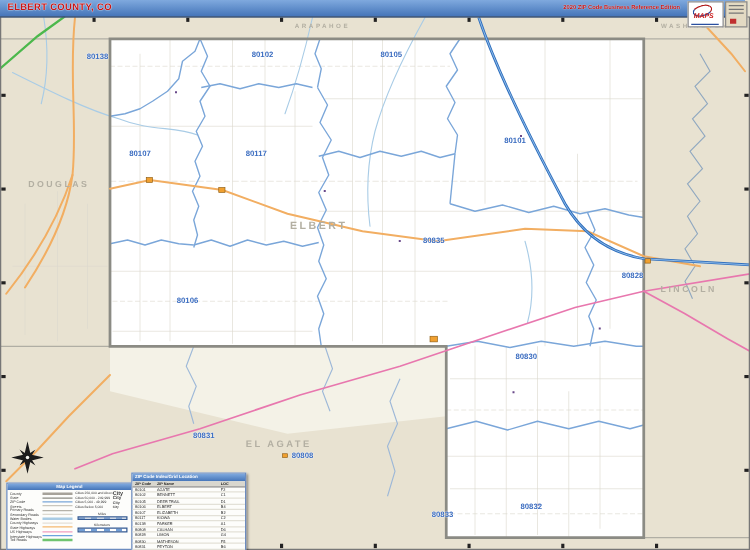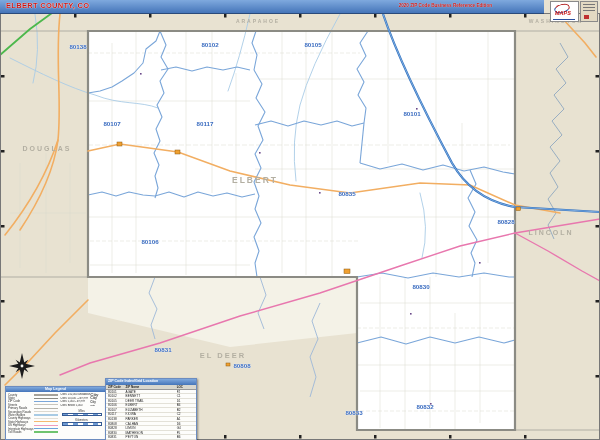--- a/index.html
+++ b/index.html
@@ -1,20 +1,20 @@
 <!DOCTYPE html>
 <html><head>
 <meta charset="utf-8">
 <style>
   html,body{margin:0;padding:0;}
   body{width:600px;height:440px;overflow:hidden;font-family:"Liberation Sans",sans-serif;background:#e8e2d1;}
   #stage{position:relative;width:600px;height:440px;}
 
   
-  .titlebar{position:absolute;left:0;top:0;width:544px;height:13px;
+  .titlebar{position:absolute;left:0;top:0;width:596px;height:13px;
     background:linear-gradient(#7fa9de,#4575b9);border-bottom:1px solid #2a4a7a;z-index:30;}
   .maintitle{position:absolute;left:6px;top:1px;font-size:7.5px;font-weight:bold;color:#c81414;
     letter-spacing:.3px;text-shadow:0 0 1px #fff,0 0 1px #fff;white-space:nowrap;}
   .edition{position:absolute;right:52px;top:3px;font-size:4.6px;font-weight:bold;color:#c81414;
     text-shadow:0 0 1px #fff;white-space:nowrap;}
 
   
   .logo{position:absolute;right:2px;top:1px;width:48px;height:21px;z-index:40;display:flex;gap:1px;}
   .logobox{background:#fff;border:1px solid #8a8a8a;width:28px;height:19px;position:relative;overflow:hidden;}
   .logoswirl{position:absolute;left:3px;top:2px;width:14px;height:7px;border:1.5px solid #b01818;
@@ -226,21 +226,21 @@
   </svg>
 
   <div class="labels">
     <div>
 
     <div class="countylabel" style="left: 47px; top: 148px; font-size: 7px;">DOUGLAS</div>
         <div class="countylabel" style="left: 258px; top: 21px; font-size: 5px;">ARAPAHOE</div>
         <div class="countylabel" style="left: 556px; top: 21px; font-size: 5px;">WASHINGTON</div>
         <div class="countylabel" style="left: 255px; top: 180px; font-size: 8.5px;">ELBERT</div>
         <div class="countylabel" style="left: 551px; top: 232px; font-size: 7px;">LINCOLN</div>
-        <div class="countylabel" style="left: 223px; top: 355px; font-size: 7.5px;">EL DEER</div>
+        <div class="countylabel" style="left: 223px; top: 355px; font-size: 7.5px;">EL AGATE</div>
       </div>
     <div>
 
     <div class="ziplabel" style="left: 78px; top: 46px;">80138</div>
         <div class="ziplabel" style="left: 210px; top: 44px;">80102</div>
         <div class="ziplabel" style="left: 313px; top: 44px;">80105</div>
         <div class="ziplabel" style="left: 112px; top: 123px;">80107</div>
         <div class="ziplabel" style="left: 205px; top: 123px;">80117</div>
         <div class="ziplabel" style="left: 412px; top: 113px;">80101</div>
         <div class="ziplabel" style="left: 347px; top: 193px;">80835</div>

